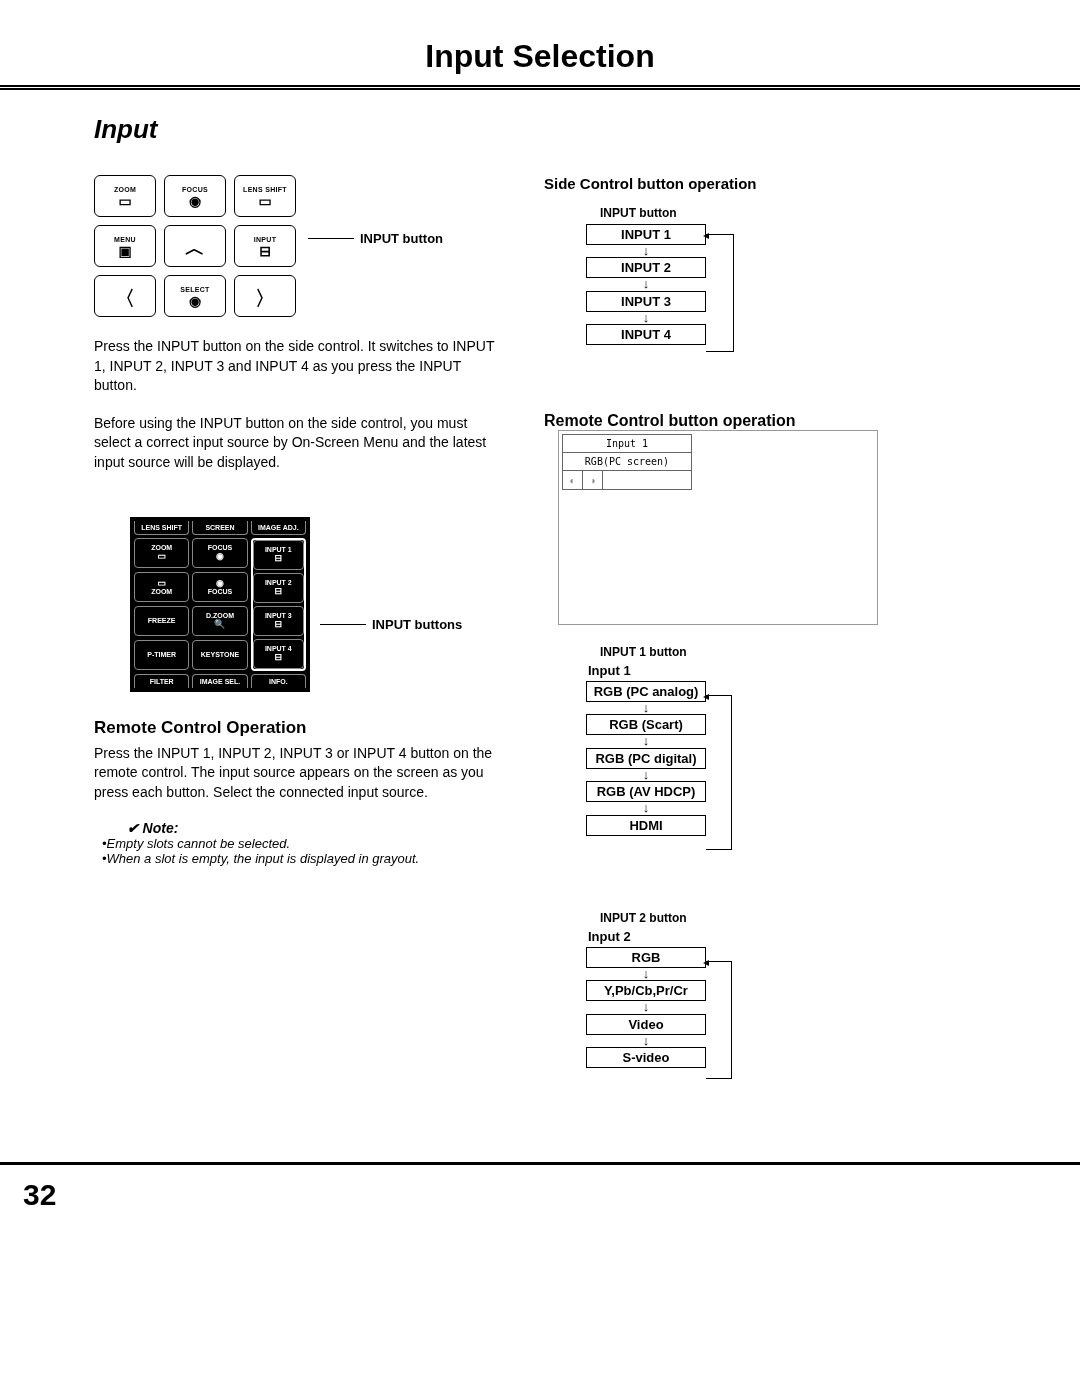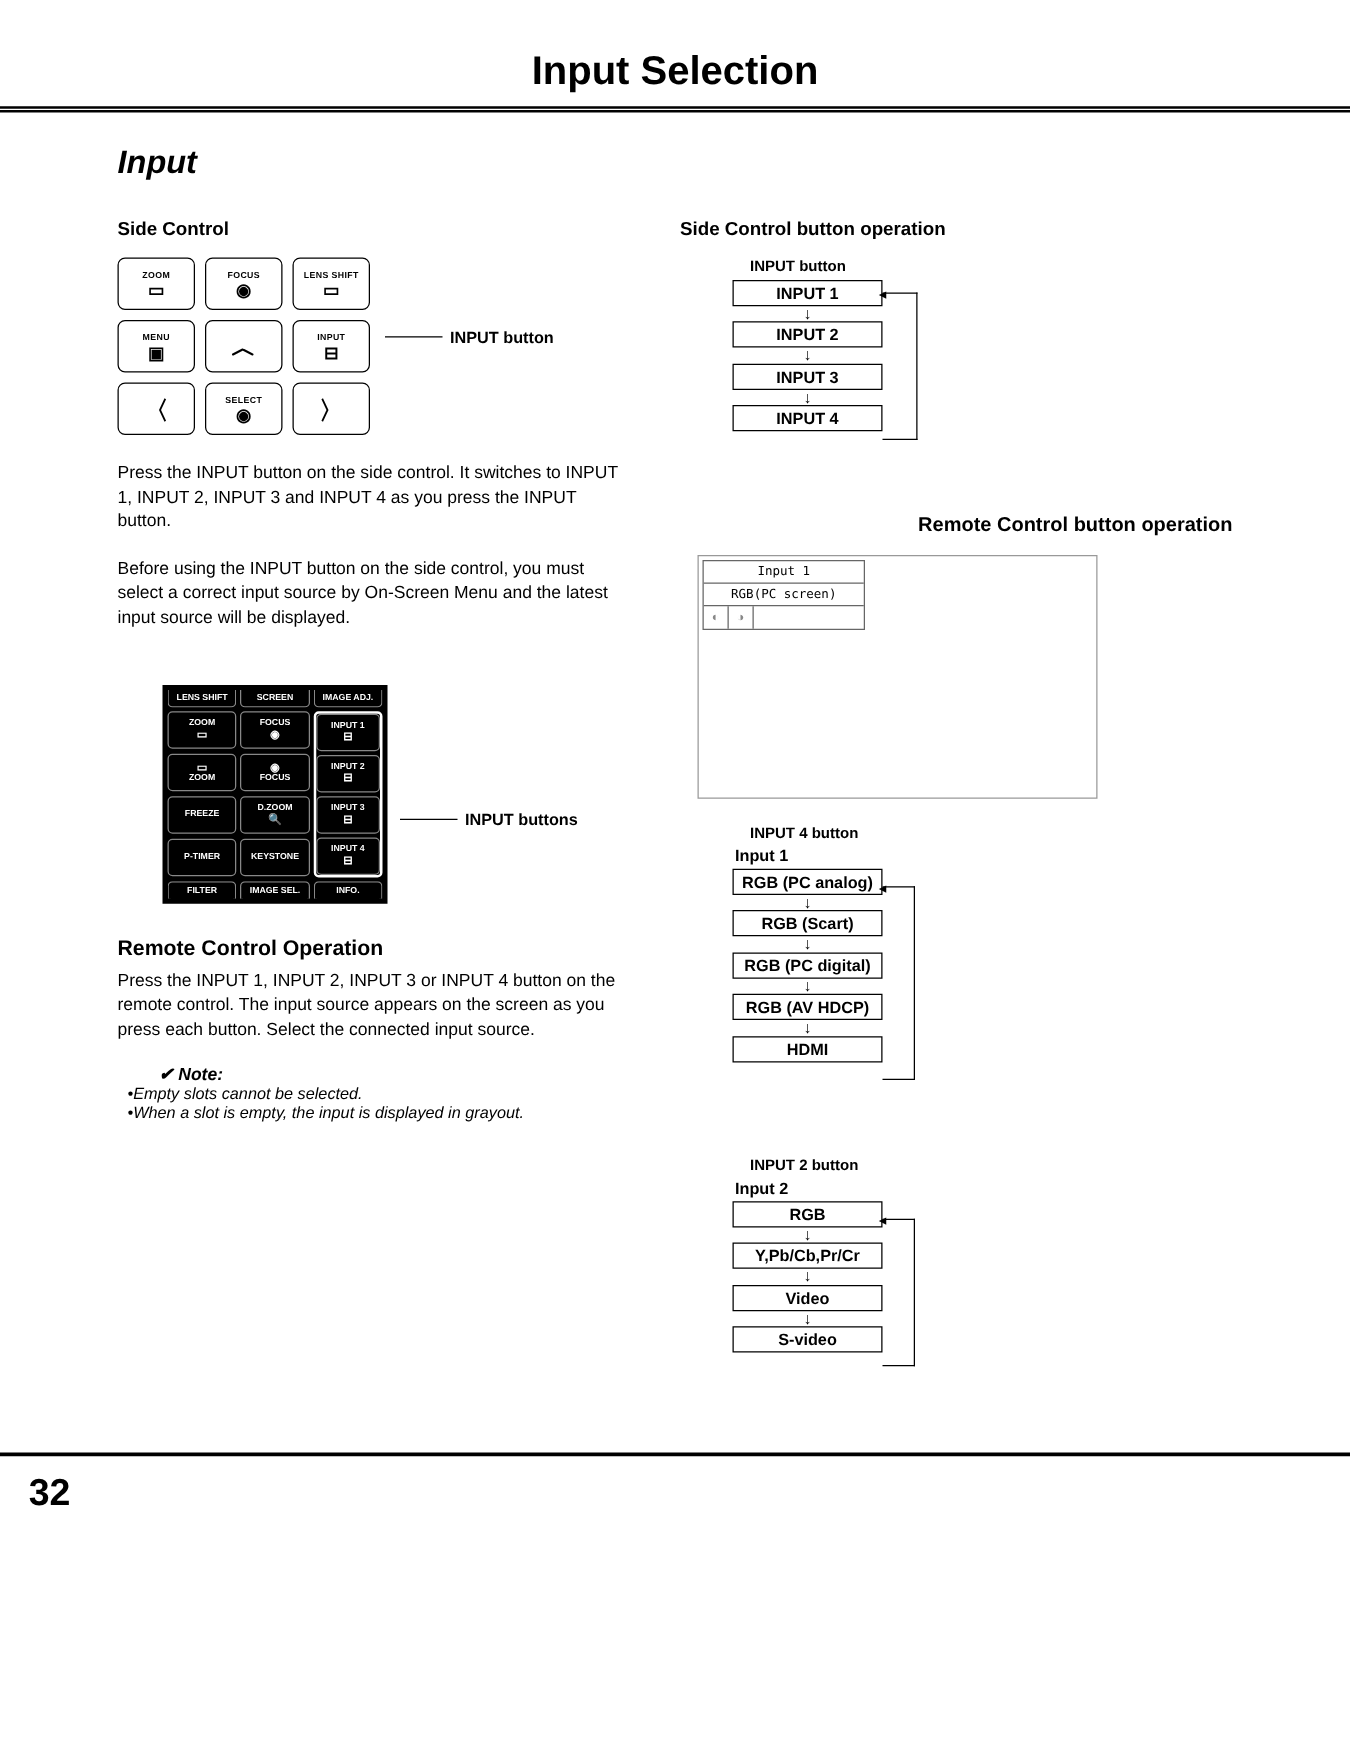--- a/index.html
+++ b/index.html
@@ -186,22 +186,20 @@
   }
   .loop-arrowhead {
     position: absolute;
     font-size: 12px;
     line-height: 1;
   }
   .remote-op-head {
     font-weight: bold;
     font-size: 16px;
     margin-top: 48px;
-    margin-bottom: 14px;
-    text-align: right;
   }
   .osd-panel {
     border: 1px solid #999;
     width: 320px;
     height: 195px;
     margin-left: 14px;
     margin-bottom: 20px;
     padding: 3px;
   }
   .osd-inner {
@@ -250,21 +248,20 @@
 
 <div class="page-title">Input Selection</div>
 <hr class="title-rule">
 
 <div class="content">
   <div class="section-title">Input</div>
 
   <div class="two-col">
 
     <div class="col-left">
-      <div class="subhead">Side Control</div>
 
       <div class="side-control-panel">
         <div class="btn-grid">
           <div class="sc-btn">
               <span class="lbl">ZOOM</span>
               <span class="ic">▭</span>
             </div>
           <div class="sc-btn">
               <span class="lbl">FOCUS</span>
               <span class="ic">◉</span>
@@ -420,21 +417,21 @@
         <div class="osd-inner">
           <div class="osd-cell">Input 1</div>
           <div class="osd-cell">RGB(PC screen)</div>
           <div class="osd-icons">
             <div class="osd-icon">◐</div>
             <div class="osd-icon">◑</div>
           </div>
         </div>
       </div>
 
-      <div class="diag-label">INPUT 4 button</div>
+      <div class="diag-label">INPUT 1 button</div>
       <div class="cycle-diag" style="height:220px">
         <div class="cycle-box plain">Input 1</div>
         <div class="cycle-box">RGB (PC analog)</div>
         <div class="arrow-down">↓</div>
         <div class="cycle-box">RGB (Scart)</div>
         <div class="arrow-down">↓</div>
         <div class="cycle-box">RGB (PC digital)</div>
         <div class="arrow-down">↓</div>
         <div class="cycle-box">RGB (AV HDCP)</div>
         <div class="arrow-down">↓</div>

